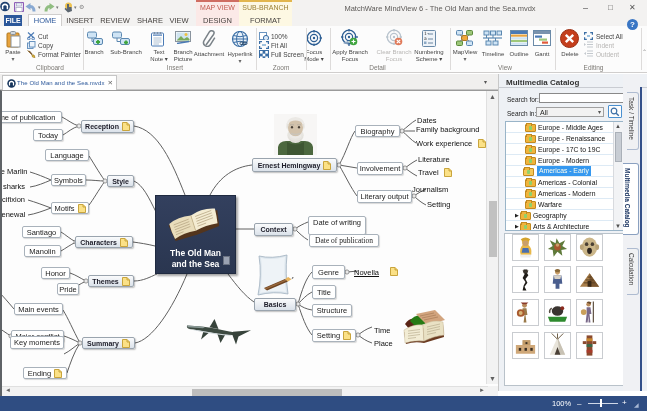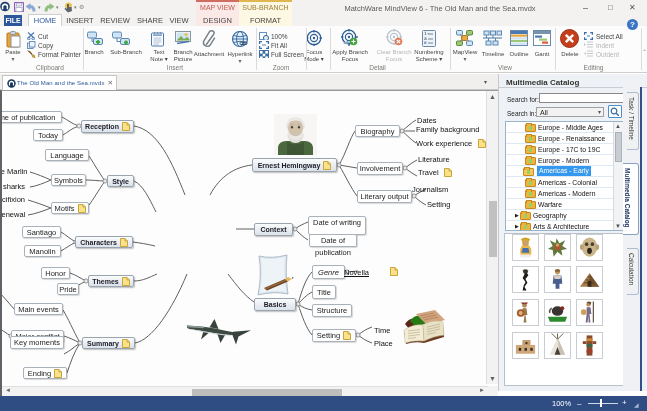--- a/index.html
+++ b/index.html
@@ -401,20 +401,38 @@
           <circle cx="402" cy="41" r="2.1"></circle>
           <circle cx="405" cy="78" r="2.1"></circle>
       <circle cx="414" cy="106" r="2.1"></circle>
           <circle cx="295" cy="139" r="2.1"></circle>
           <circle cx="298" cy="214" r="2.1"></circle>
       <circle cx="347" cy="182" r="2.1"></circle>
           <circle cx="358" cy="245" r="2.1"></circle>
     </g>
   </svg>
 
+  <div style="position:absolute; left:155px; top:105px; width:81px; height:79px; background:linear-gradient(#33405e,#2a3650); border:1px solid #1f2a40; box-shadow:1.5px 1.5px 2px rgba(0,0,0,0.35);">
+    <svg width="60" height="40" viewBox="0 0 60 40" style="position:absolute; left:10px; top:8px;">
+      <g transform="rotate(-14 28 20)">
+        <path d="M 3,15 L 28,12 L 54,12 L 52,28 L 29,31 L 6,32 Z" fill="#53351d"></path>
+        <path d="M 4,14 Q 14,9 27,11 L 28,27 Q 16,26 6,30 Q 4,22 4,14 Z" fill="#e9ddbb"></path>
+        <path d="M 27,11 Q 39,6 52,10 Q 52,18 51,25 Q 39,24 28,27 Z" fill="#f4ecd2"></path>
+        <path d="M 27,11 L 28,27" stroke="#c9b990" stroke-width="0.8"></path>
+        <g stroke="#b5a482" stroke-width="0.7">
+          <path d="M 8,16 L 24,14 M 8,18.5 L 24,16.5 M 8,21 L 24,19 M 8,23.5 L 24,21.5 M 8,26 L 16,25"></path>
+          <path d="M 31,13 L 48,11 M 31,15.5 L 48,13.5 M 31,18 L 48,16 M 31,20.5 L 48,18.5 M 31,23 L 40,22"></path>
+        </g>
+      </g>
+    </svg>
+    <div style="position:absolute; left:0; top:52px; width:100%; text-align:center; color:#fff; font-weight:bold; font-size:8.5px; line-height:11px;">The Old Man<br>and the Sea</div>
+    <svg width="7" height="9" style="position:absolute; right:5px; top:60px;">
+          <rect x="0.5" y="0.5" width="6" height="8" fill="#9aa2b2" stroke="#6a7282"></rect>
+        </svg>
+  </div>
 
   <div class="mainbox" style="left:81px; top:30px; width:53px; height:13px; line-height:12px;">Reception<svg width="8" height="9" style="vertical-align:-1.5px; margin-left:3px;">
           <path d="M 0.5,0.5 L 5,0.5 L 7.5,3 L 7.5,8.5 L 0.5,8.5 Z" fill="#fbe187" stroke="#c9a53d"></path>
           <path d="M 5,0.5 L 5,3 L 7.5,3" fill="none" stroke="#c9a53d"></path>
         </svg></div>
   <div class="mainbox" style="left:107px; top:85px; width:27px; height:12px; line-height:11px;">Style</div>
   <div class="mainbox" style="left:75px; top:146px; width:58px; height:12px; line-height:11px;">Characters<svg width="8" height="9" style="vertical-align:-1.5px; margin-left:3px;">
           <path d="M 0.5,0.5 L 5,0.5 L 7.5,3 L 7.5,8.5 L 0.5,8.5 Z" fill="#fbe187" stroke="#c9a53d"></path>
           <path d="M 5,0.5 L 5,3 L 7.5,3" fill="none" stroke="#c9a53d"></path>
         </svg></div>
@@ -456,37 +474,37 @@
           <path d="M 0.5,0.5 L 5,0.5 L 7.5,3 L 7.5,8.5 L 0.5,8.5 Z" fill="#fbe187" stroke="#c9a53d"></path>
           <path d="M 5,0.5 L 5,3 L 7.5,3" fill="none" stroke="#c9a53d"></path>
         </svg></div>
   <div class="mainbox" style="left:254px; top:133px; width:39px; height:13px; line-height:12px;">Context</div>
   <div class="mainbox" style="left:254px; top:208px; width:42px; height:13px; line-height:12px;">Basics</div>
 
   <div class="subbox" style="left:355px; top:35px; width:45px; height:12px; line-height:11px;">Biography</div>
   <div class="subbox" style="left:357px; top:72px; width:46px; height:13px; line-height:12px;">Involvement</div>
   <div class="subbox" style="left:357px; top:100px; width:55px; height:13px; line-height:12px;">Literary output</div>
   <div class="subbox" style="left:308px; top:126px; width:58px; height:19px; line-height:11px;">Date of writing</div>
-  <div class="subbox" style="left:309px; top:144px; width:48px; height:13px; line-height:12px;">Date of publication</div>
-  <div class="subbox" style="left:312px; top:175px; width:33px; height:14px; line-height:13px;font-style:italic;">Genre</div>
+  <div class="subbox" style="left:309px; top:144px; width:70px; height:13px; line-height:12px;font-family:Liberation Serif, serif;">Date of publication</div>
+  <div class="subbox" style="left:312px; top:175px; width:33px; height:14px; line-height:13px;">Genre</div>
   <div class="subbox" style="left:312px; top:195px; width:24px; height:14px; line-height:13px;">Title</div>
   <div class="subbox" style="left:312px; top:214px; width:40px; height:13px; line-height:12px;">Structure</div>
   <div class="subbox" style="left:312px; top:239px; width:44px; height:13px; line-height:12px;">Setting<svg width="8" height="9" style="vertical-align:-1.5px; margin-left:3px;">
           <path d="M 0.5,0.5 L 5,0.5 L 7.5,3 L 7.5,8.5 L 0.5,8.5 Z" fill="#fbe187" stroke="#c9a53d"></path>
           <path d="M 5,0.5 L 5,3 L 7.5,3" fill="none" stroke="#c9a53d"></path>
         </svg></div>
 
   <div class="txtlab" style="left:417px; top:26px;">Dates</div>
   <div class="txtlab" style="left:416px; top:35px;">Family background</div>
   <div class="txtlab" style="left:416px; top:49px;">Work experience</div>
   <div class="txtlab" style="left:418px; top:65px;">Literature</div>
   <div class="txtlab" style="left:418px; top:78px;">Travel</div>
   <div class="txtlab" style="left:412px; top:95px;">Journalism</div>
   <div class="txtlab" style="left:427px; top:110px;">Setting</div>
-  <div class="txtlab" style="left:344px; top:178px;text-decoration:underline;">Novella</div>
+  <div class="txtlab" style="left:354px; top:178px;text-decoration:underline;">Novella</div>
   <div class="txtlab" style="left:374px; top:236px;">Time</div>
   <div class="txtlab" style="left:374px; top:249px;">Place</div>
 
   <svg class="noteicon" width="8" height="9" style="position:absolute; left:478px; top:49px;">
         <path d="M 0.5,0.5 L 5,0.5 L 7.5,3 L 7.5,8.5 L 0.5,8.5 Z" fill="#fbe187" stroke="#c9a53d"></path>
         <path d="M 5,0.5 L 5,3 L 7.5,3" fill="#f3cf62" stroke="#c9a53d"></path>
       </svg>
   <svg class="noteicon" width="8" height="9" style="position:absolute; left:444px; top:78px;">
         <path d="M 0.5,0.5 L 5,0.5 L 7.5,3 L 7.5,8.5 L 0.5,8.5 Z" fill="#fbe187" stroke="#c9a53d"></path>
         <path d="M 5,0.5 L 5,3 L 7.5,3" fill="#f3cf62" stroke="#c9a53d"></path>

